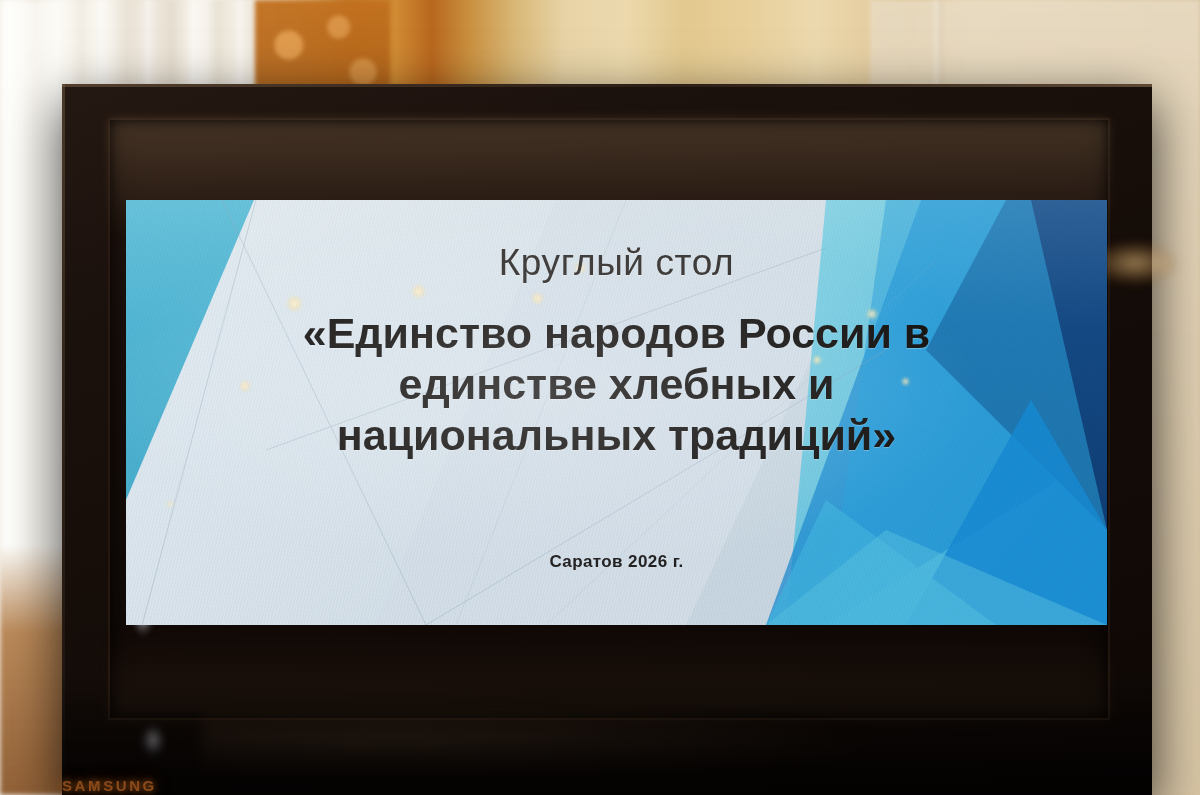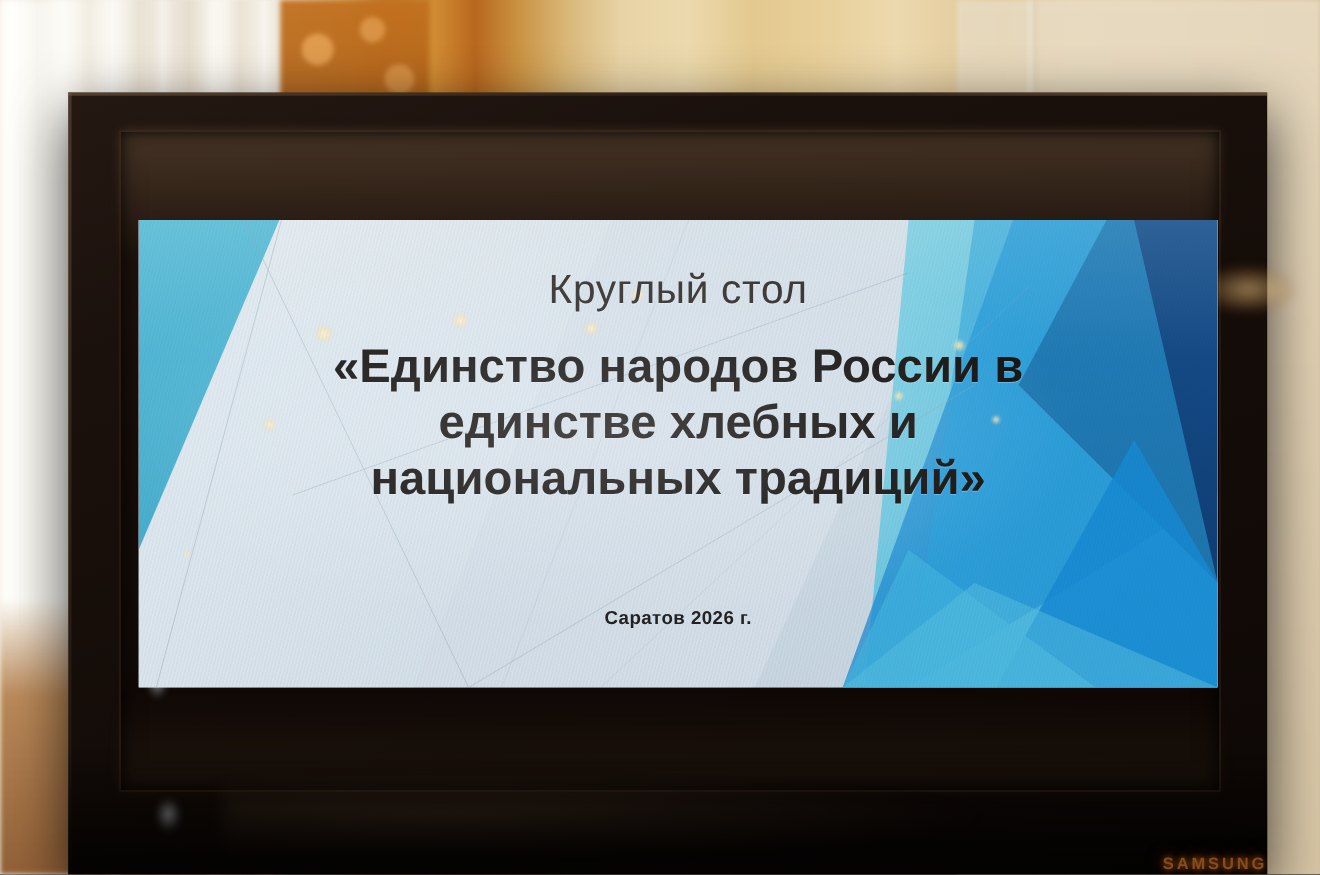--- a/index.html
+++ b/index.html
@@ -221,21 +221,21 @@
     font-size:17px;
     font-weight:700;
     letter-spacing:.4px;
     color:#222020;
   }
 
   
   .brand-wrap {
     position:absolute;
     left:0; right:0; top:693px;
-    text-align:right;
+    text-align:left;
   }
   .brand {
     display:inline-block;
     font-size:15px;
     font-weight:700;
     letter-spacing:2.6px;
     color:#8a4a1a;
     text-shadow:0 0 7px rgba(200,110,35,.85), 0 0 16px rgba(170,85,25,.5);
   }
   .bottom-shade {

